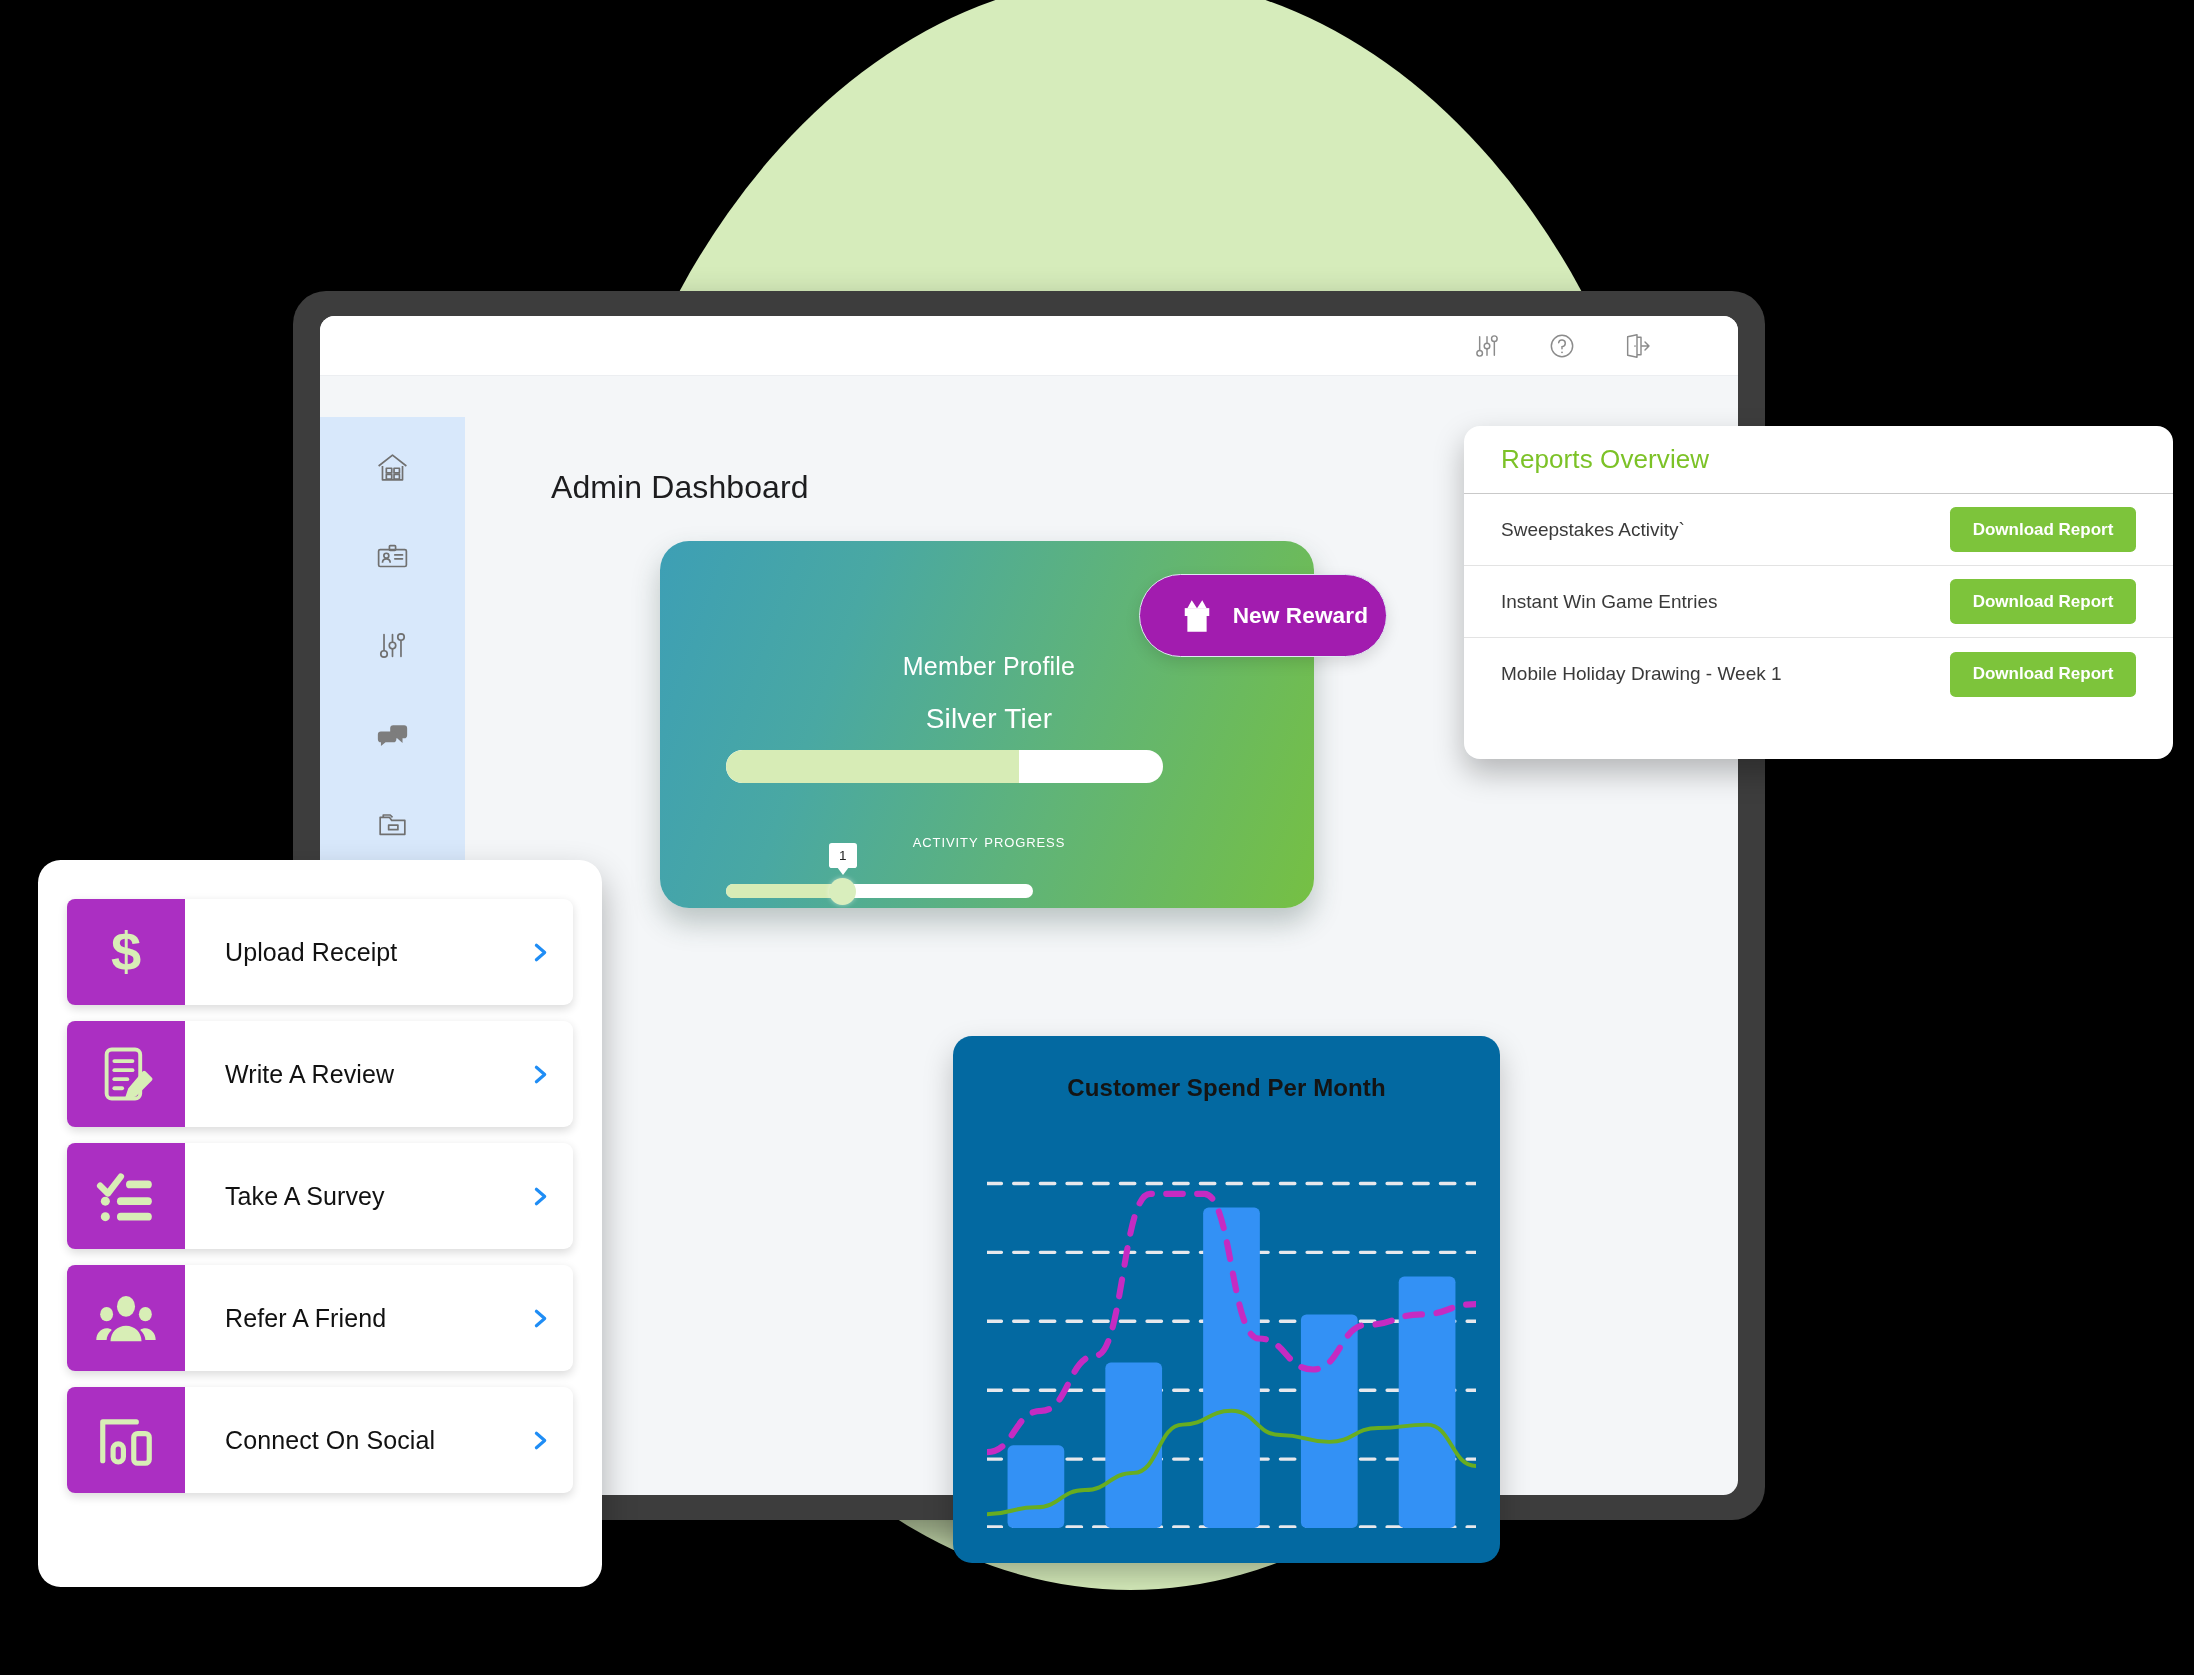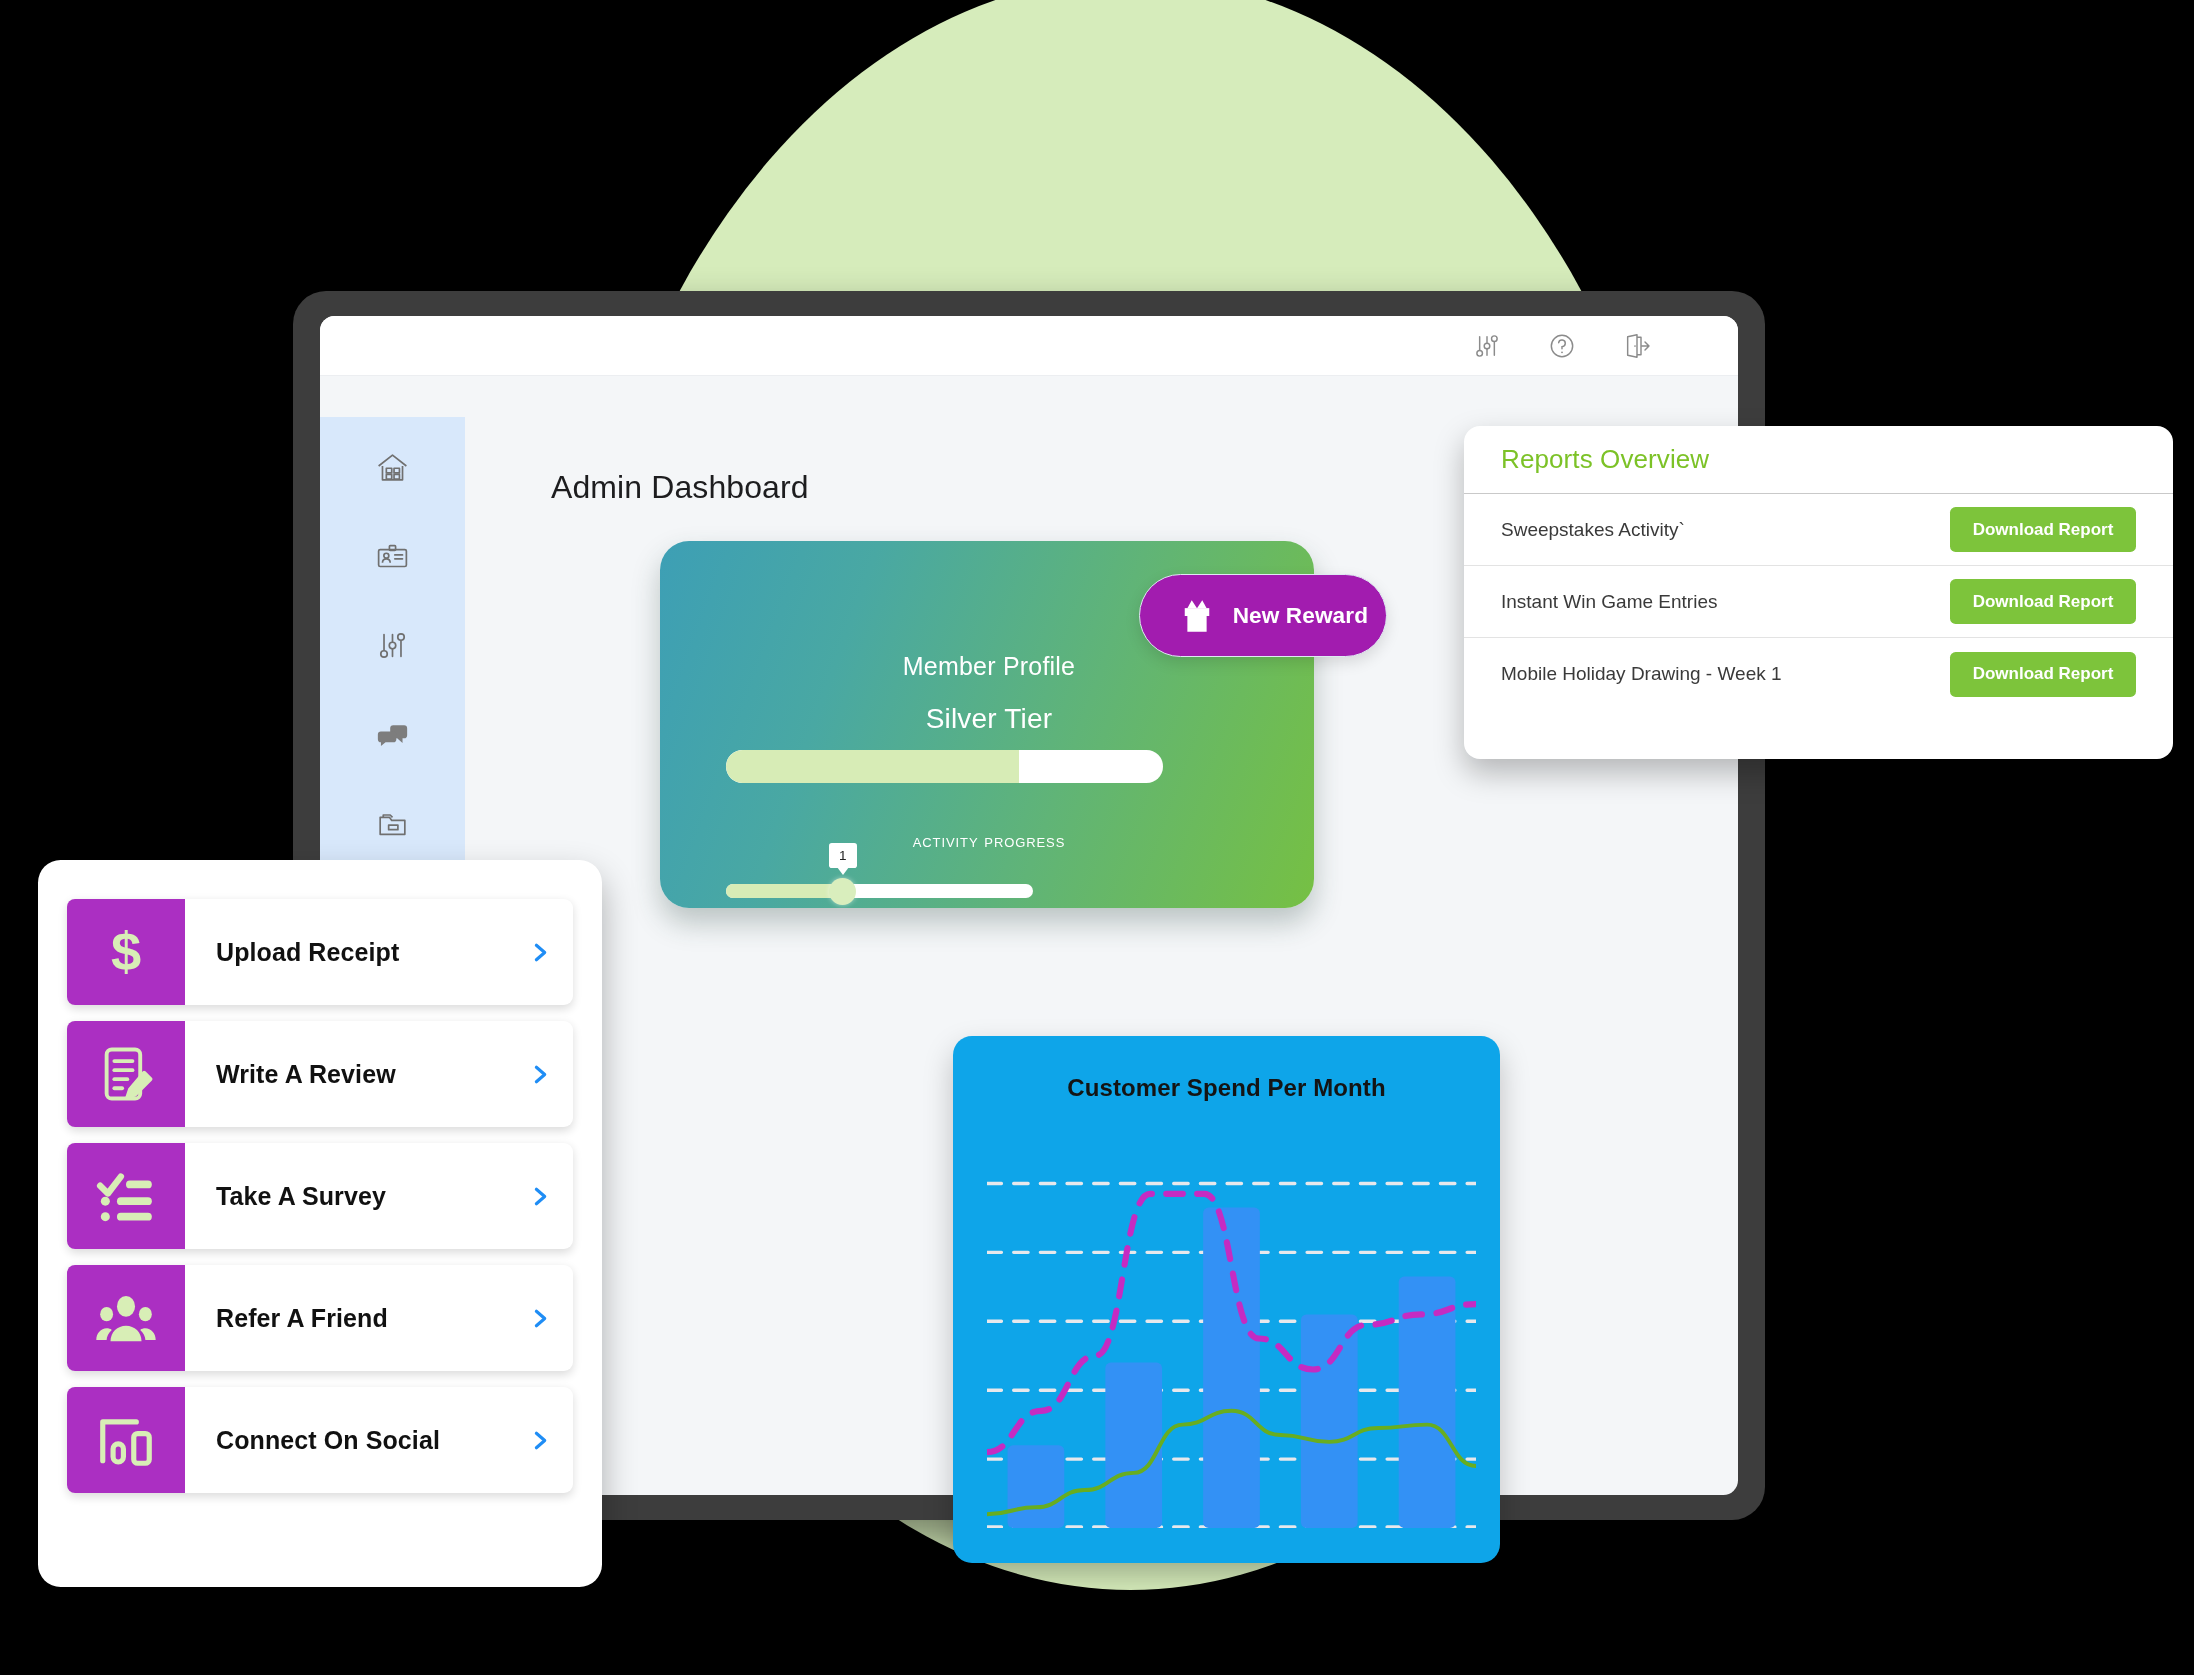--- a/index.html
+++ b/index.html
@@ -139,32 +139,32 @@
     display:flex;align-items:stretch;height:106px;
     border-radius:9px;background:#fff;
     box-shadow:0 3.4px 10px rgba(0,0,0,.14);
   }
   .action-icon{
     width:118px;flex:0 0 118px;background:#ab2fc2;
     border-radius:8px 0 0 8px;display:flex;align-items:center;justify-content:center;
   }
   .action-icon svg{width:62px;height:62px;display:block;}
   .action-label{
-    flex:1;display:flex;align-items:center;padding-left:31px;
-    font-size:25px;font-weight:700;color:#111;letter-spacing:0.1px;
+    flex:1;display:flex;align-items:center;padding-left:40px;
+    font-size:25px;font-weight:400;color:#111;letter-spacing:0.1px;
   }
   .action-chevron{
     width:68px;flex:0 0 68px;display:flex;align-items:center;justify-content:center;
   }
   .action-chevron svg{width:25px;height:25px;display:block;}
 
   
   #chart-card{
     position:absolute;left:953px;top:1036px;width:547px;height:527px;
-    background:#0ea5e9;border-radius:19px;
+    background:#0369a1;border-radius:19px;
     box-shadow:0 13.5px 30px rgba(0,0,0,.22);
     z-index:10;
   }
   #chart-title{
     text-align:center;margin-top:38px;font-size:24px;font-weight:700;color:#141414;
     letter-spacing:0.1px;
   }
   #chart-plot{position:absolute;left:34px;right:24px;top:113px;bottom:35px;}
   #chart-plot svg{width:100%;height:100%;display:block;}
 </style>

